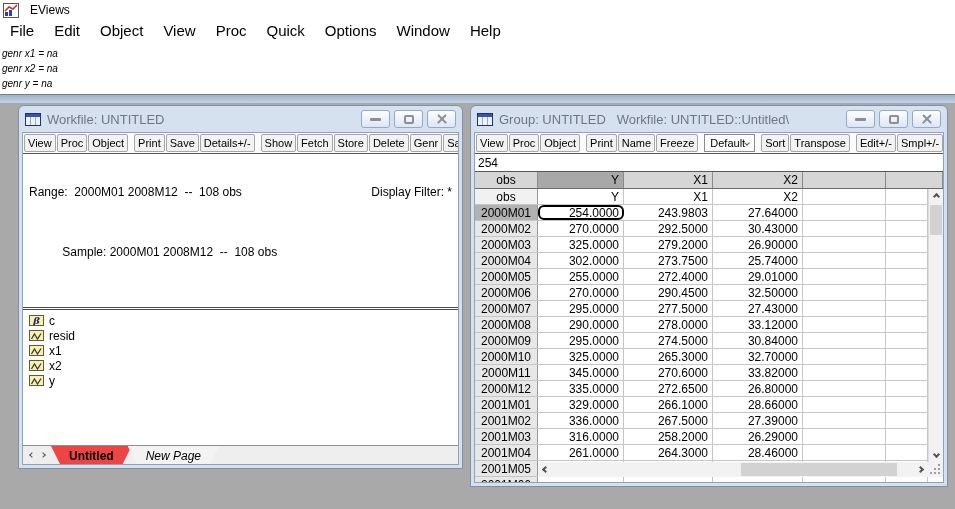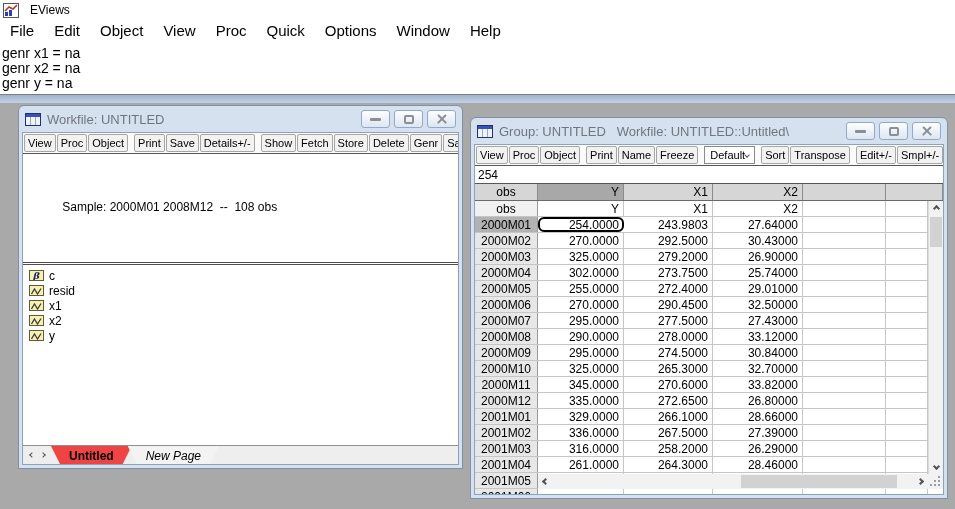--- a/index.html
+++ b/index.html
@@ -3,30 +3,30 @@
 <meta charset="utf-8">
 <style>
   * { box-sizing: border-box; margin: 0; padding: 0; }
   html,body { width:955px; height:509px; overflow:hidden; }
   body { font-family:"Liberation Sans",sans-serif; background:#ffffff; position:relative; font-size:12px; color:#000; }
 
   
   .app-titlebar { height:20px; display:flex; align-items:center; gap:11px; padding-left:3px; font-size:12px; }
   .menubar { height:22px; display:flex; align-items:flex-start; font-size:15px; }
   .menu-item { padding:2px 10px; cursor:default; }
-  .command-area { height:52px; padding:4px 0 0 2px; font-size:14px; line-height:15px; }
+  .command-area { height:52px; padding:4px 0 0 2px; font-size:10px; line-height:15px;font-style:italic; }
   .mdi-band { height:9px; border-top:1px solid #7e7e7e; background:linear-gradient(#9db3cc,#c3d2e4); }
   .mdi { position:relative; height:406px; background:#a9a9a9; }
 
   .app-icon { width:16px; height:15px; display:inline-block; }
 
   
   .child-win { position:absolute; background:#d6e1ef; border:1px solid #7c90a8; border-radius:6px 6px 0 0; padding:0 3px 3px; display:flex; flex-direction:column; }
   #workfile-win { left:18px; top:2px; width:445px; height:364px; }
-  #group-win { left:470px; top:14px; width:478px; height:382px; }
+  #group-win { left:470px; top:2px; width:478px; height:382px; }
 
   .titlebar { height:26px; display:flex; align-items:center; gap:6px; padding:0 3px; font-size:13px; color:#6f7680; white-space:pre; }
   .doc-icon { width:16px; height:13px; flex:none; border:1px solid #1f2f7a; background:
       linear-gradient(#3653b4 0 3px, rgba(0,0,0,0) 3px),
       linear-gradient(90deg, rgba(0,0,0,0) 0 4px, #9aa8c0 4px 5px, rgba(0,0,0,0) 5px 9px, #9aa8c0 9px 10px, rgba(0,0,0,0) 10px),
       #eef2fa; }
   .win-controls { margin-left:auto; display:flex; gap:4px; }
   .ctrl-btn { width:29px; height:18px; border:1px solid #93a9c7; border-radius:3px; background:linear-gradient(#fefefe,#dde6f2); display:flex; align-items:center; justify-content:center; position:relative; }
   .glyph-min { width:11px; height:3px; background:#8a8f96; border-radius:1px; }
   .glyph-restore { width:10px; height:9px; border:2px solid #8a8f96; border-radius:2px; }
@@ -178,20 +178,24 @@
 
         <button class="tb-btn">Show</button>
             <button class="tb-btn">Fetch</button>
             <button class="tb-btn">Store</button>
             <button class="tb-btn">Delete</button>
             <button class="tb-btn">Genr</button>
             <button class="tb-btn">Sample</button>
           </span>
       </div>
       <div class="wf-info">
+        <div class="wf-info-line1">
+          <span>Range:  2000M01 2008M12  --  108 obs</span>
+          <span>Display Filter: *</span>
+        </div>
         <div>
           <span>Sample: 2000M01 2008M12  --  108 obs</span>
         </div>
       </div>
       <div class="obj-list">
 
           <div class="obj-item">
             <span class="obj-icon" data-icon="beta"></span>
             <span>c</span>
           </div>

